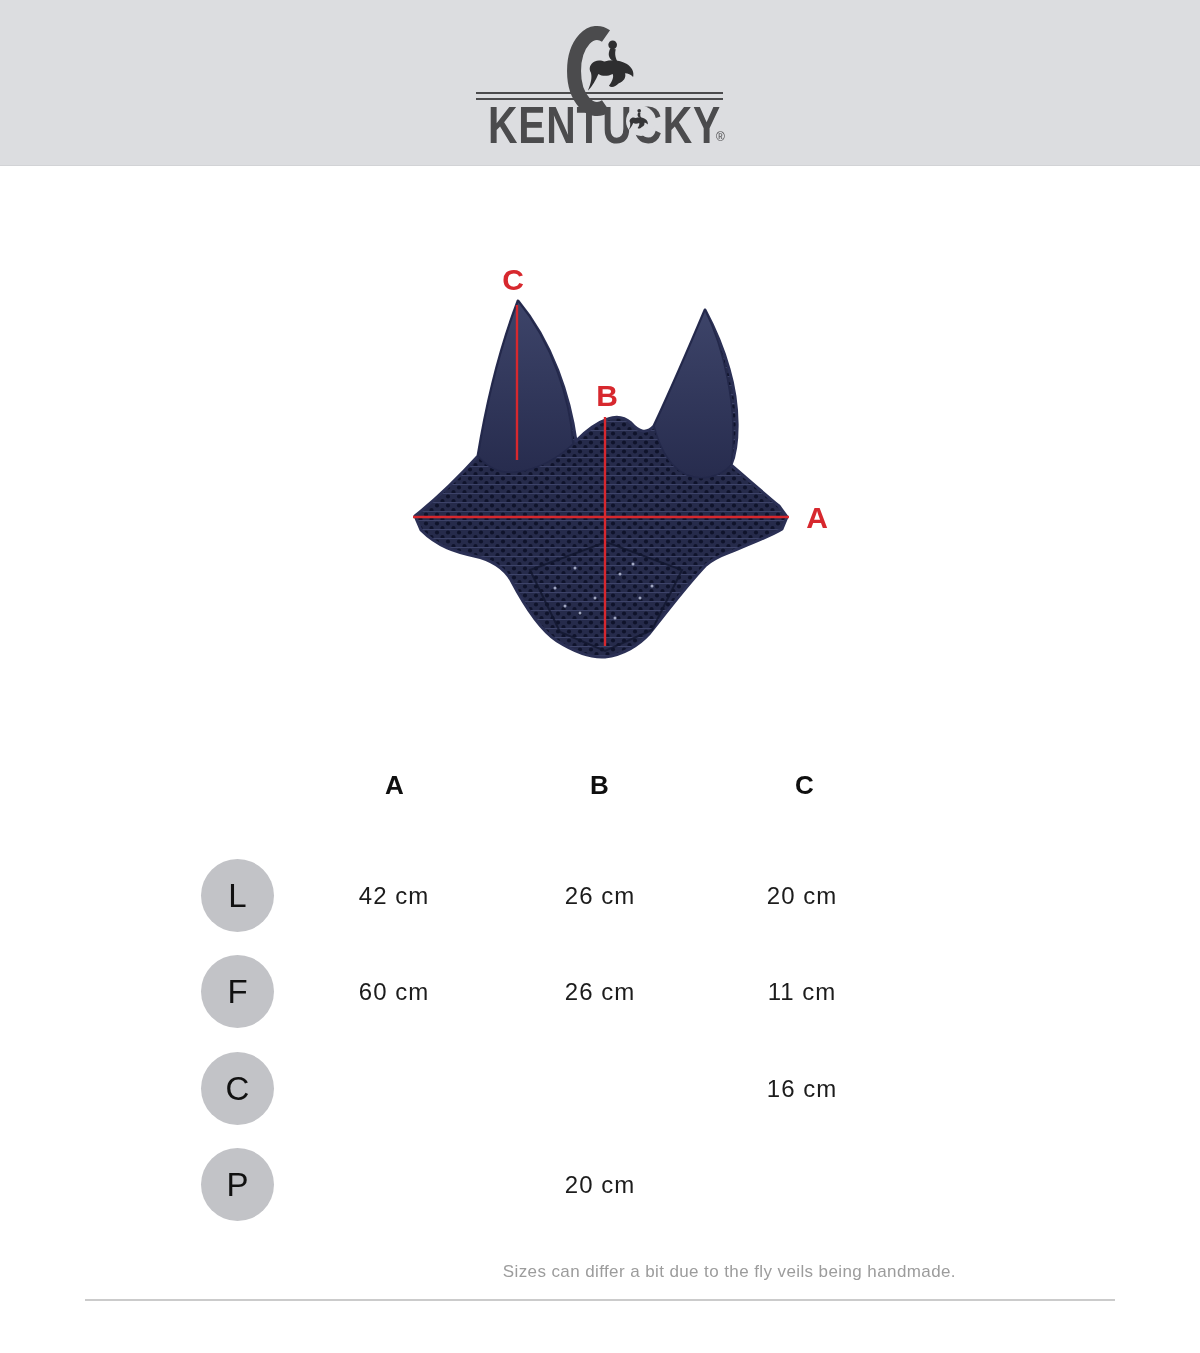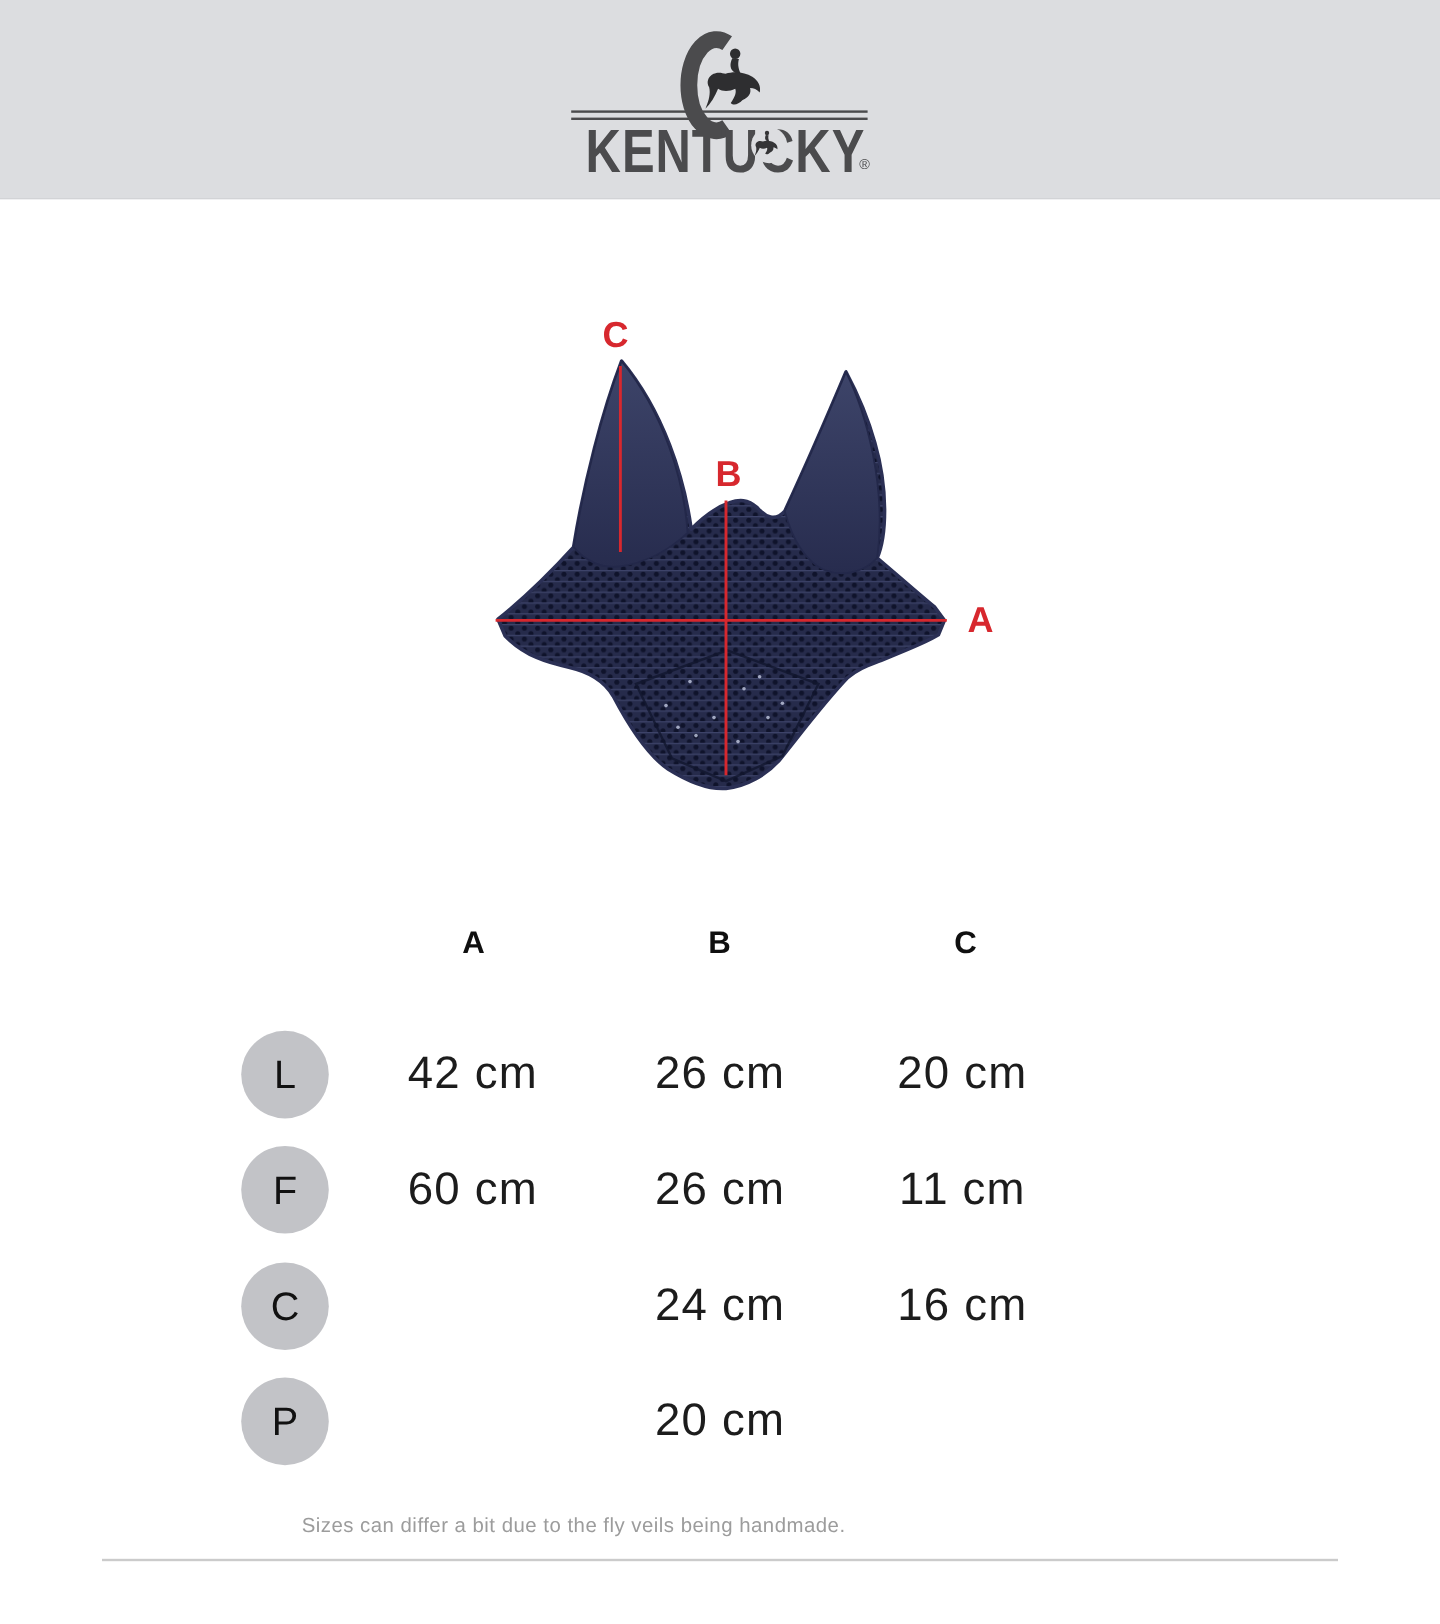--- a/index.html
+++ b/index.html
@@ -32,28 +32,28 @@
   .col-header{position:absolute;top:770px;width:90px;text-align:center;font-size:26px;
               font-weight:700;letter-spacing:1px;color:#0f0f0f;}
   .col-header.a{left:350px;}
   .col-header.b{left:555px;}
   .col-header.c{left:760px;}
   .size-row{position:absolute;left:0;width:1200px;height:73px;}
   .size-badge{position:absolute;left:201px;top:0;width:73px;height:73px;border-radius:50%;
               background:#c2c3c7;display:flex;align-items:center;justify-content:center;
               font-size:33px;font-weight:500;color:#111111;}
   .cell{position:absolute;top:0;width:190px;height:73px;line-height:73px;text-align:center;
-        font-size:38px;font-weight:400;letter-spacing:1px;color:#1c1c1c;}
+        font-size:24px;font-weight:400;letter-spacing:1px;color:#1c1c1c;}
   .cell.a{left:299px;}
   .cell.b{left:505px;}
   .cell.c{left:707px;}
   .row-0{top:859px;} .row-1{top:955px;} .row-2{top:1052px;} .row-3{top:1148px;}
 
   
-  .footer-note{position:absolute;left:0;top:1262px;width:956px;text-align:center;
+  .footer-note{position:absolute;left:0;top:1262px;width:956px;text-align:right;
                font-size:17px;letter-spacing:0.4px;color:#9c9c9c;}
   .bottom-divider{position:absolute;left:85px;top:1299px;width:1030px;height:2px;background:#cbcbcb;}
 </style>
 </head>
 <body>
 
 <div class="page">
 
   <svg width="0" height="0" style="position:absolute">
     <defs>
@@ -161,21 +161,20 @@
     <div class="cell c">20 cm</div>
   </div>
   <div class="size-row row-1">
     <div class="size-badge">F</div>
     <div class="cell a">60 cm</div>
     <div class="cell b">26 cm</div>
     <div class="cell c">11 cm</div>
   </div>
   <div class="size-row row-2">
     <div class="size-badge">C</div>
-    <div class="cell b">24 cm</div>
     <div class="cell c">16 cm</div>
   </div>
   <div class="size-row row-3">
     <div class="size-badge">P</div>
     <div class="cell b">20 cm</div>
   </div>
 
   <div class="footer-note">Sizes can differ a bit due to the fly veils being handmade.</div>
   <div class="bottom-divider"></div>
 

